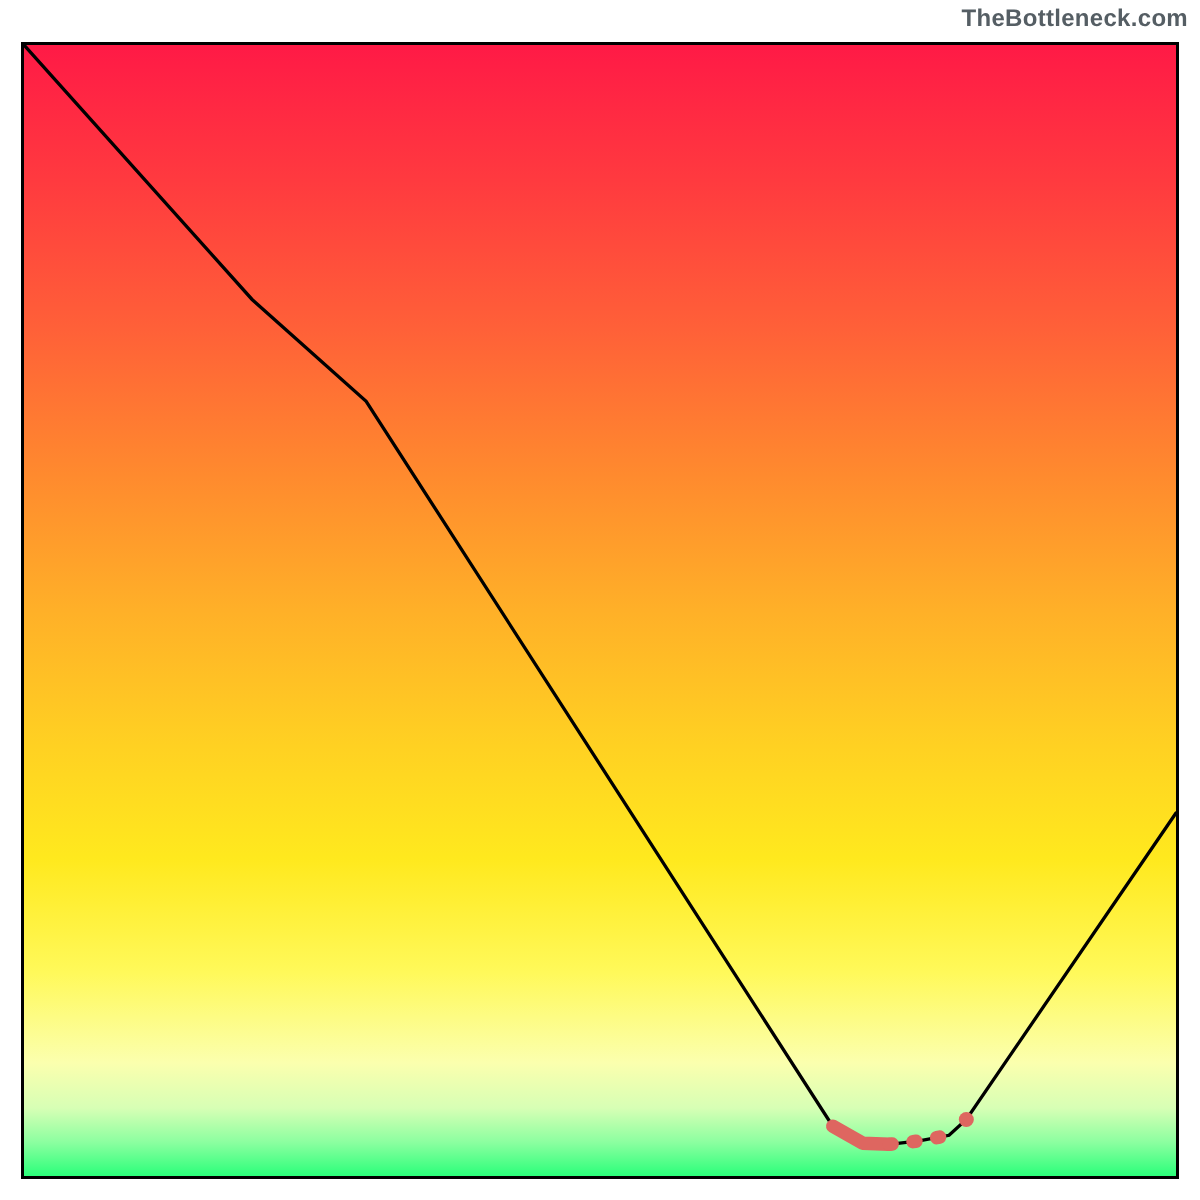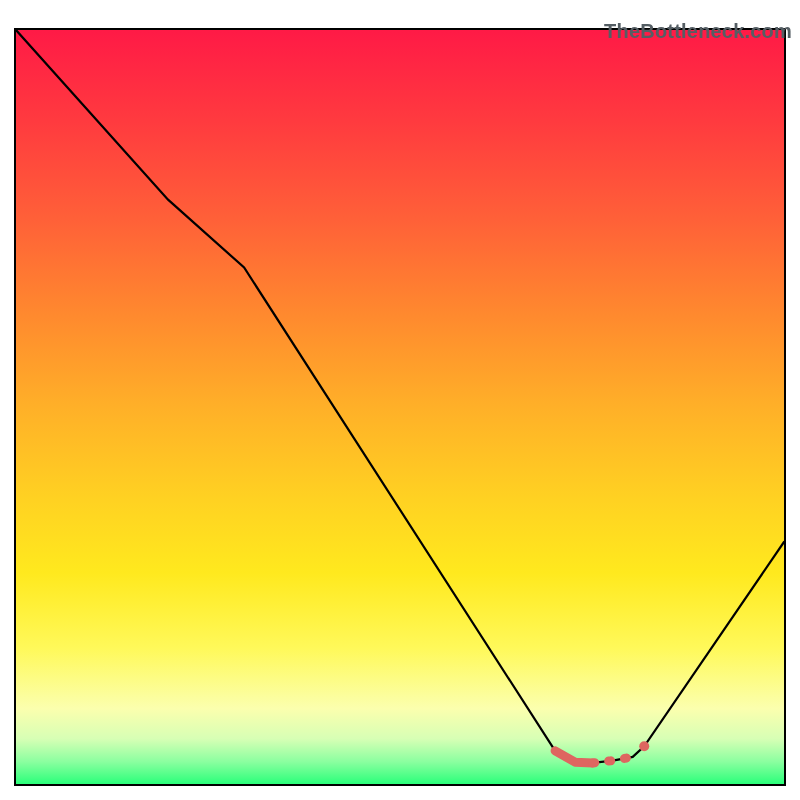--- a/index.html
+++ b/index.html
@@ -11,23 +11,23 @@
     font-family: Arial, Helvetica, sans-serif;
   }
   .stage {
     position: relative;
     width: 800px;
     height: 800px;
     background: #ffffff;
   }
   .watermark {
     position: absolute;
-    top: 20px;
+    top: 4px;
     right: 8px;
-    font-size: 20px;
+    font-size: 16px;
     font-weight: 600;
     color: #555e64;
     letter-spacing: 0.2px;
     z-index: 5;
   }
   .plot-box {
     position: absolute;
     left: 14px;
     top: 28px;
     width: 772px;

